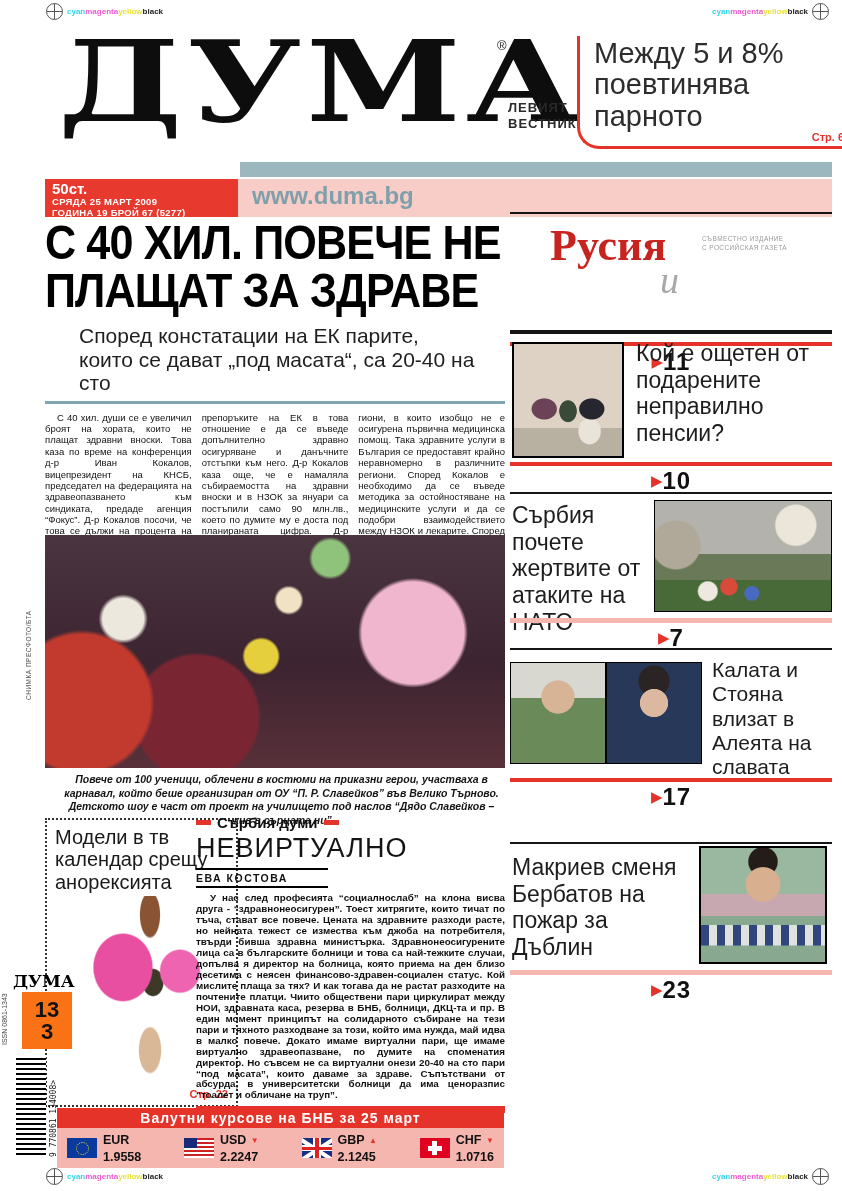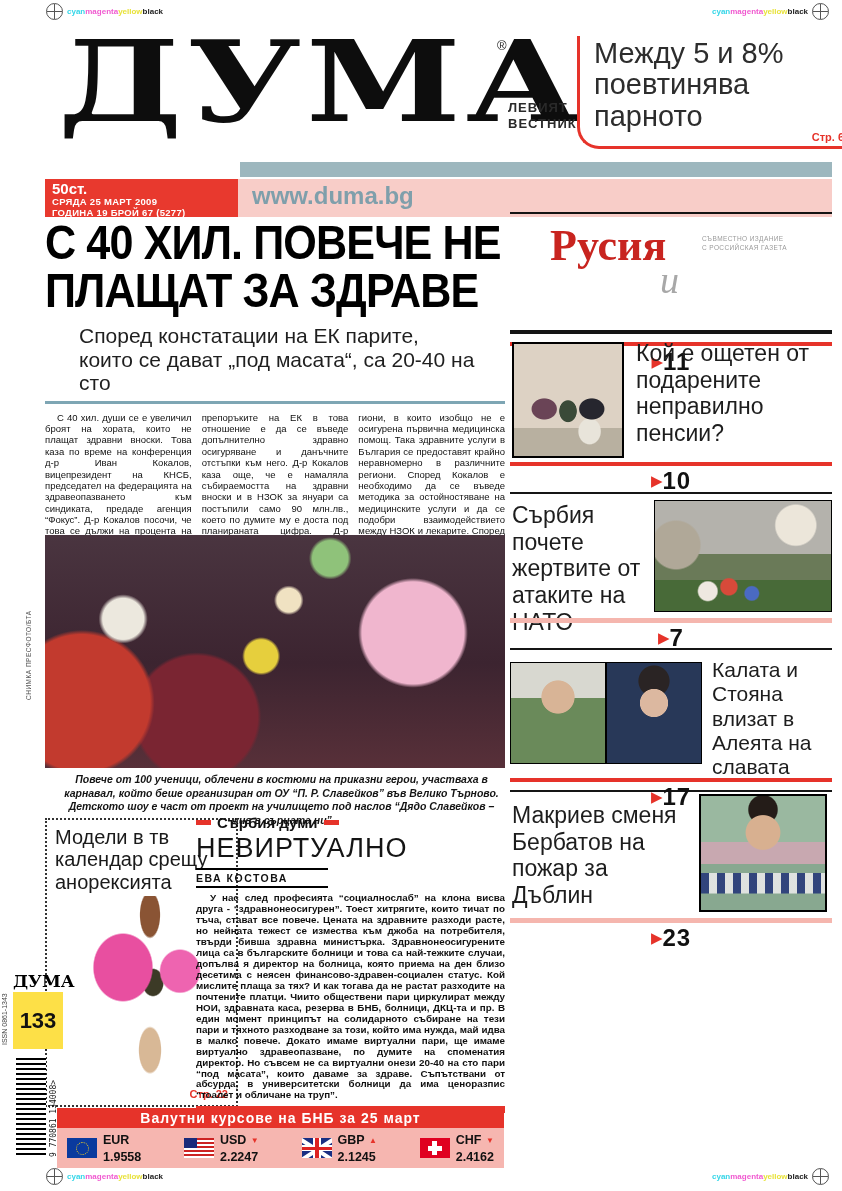--- a/index.html
+++ b/index.html
@@ -60,22 +60,22 @@
     background:
       radial-gradient(ellipse at 50% 10%, #8a5434 0 9%, rgba(0,0,0,0) 10%),
       radial-gradient(ellipse at 32% 38%, #e84fa0 0 20%, rgba(0,0,0,0) 21%),
       radial-gradient(ellipse at 70% 40%, #ee64b0 0 13%, rgba(0,0,0,0) 14%),
       radial-gradient(ellipse at 52% 46%, #3c3a26 0 9%, rgba(0,0,0,0) 10%),
       radial-gradient(ellipse at 50% 82%, #d8b896 0 10%, rgba(0,0,0,0) 11%),
       #fff;}
   .anorexia .pg{position:absolute;right:8px;bottom:5px;color:#e6332a;font-weight:bold;font-size:11px;}
   
   .badge-logo{position:absolute;left:13px;top:971px;font-family:"DejaVu Serif",serif;font-weight:bold;font-size:17px;color:#000;}
-  .badge-box{position:absolute;left:13px;top:992px;width:50px;height:57px;background:#fde047;
-      display:flex;align-items:center;justify-content:center;line-height:1;}
+  .badge-box{position:absolute;left:22px;top:992px;width:50px;height:57px;background:#f97316;
+      display:flex;flex-direction:column;align-items:center;justify-content:center;line-height:1;}
   .badge-box span{font-size:22px;font-weight:bold;color:#111;}
   .issn{position:absolute;left:1px;top:1045px;transform:rotate(-90deg);transform-origin:left top;font-size:7px;color:#444;}
   .barcode{position:absolute;left:16px;top:1055px;width:30px;height:100px;
       background:repeating-linear-gradient(0deg,#000 0 2px,#fff 2px 5px);}
   .barcode-num{position:absolute;left:49px;top:1157px;transform:rotate(-90deg);transform-origin:left top;
       font-family:"DejaVu Sans Mono",monospace;font-size:8px;color:#111;}
   
   .editorial{position:absolute;left:196px;top:814px;width:309px;}
   .rubric{display:flex;align-items:center;gap:6px;font-size:15px;font-weight:bold;color:#111;}
   .rubric .dash{width:15px;height:5px;background:#e6332a;}
@@ -278,21 +278,21 @@
           </span>
         <span class="cur-text"><span class="cur-code">GBP</span> <span class="arrow">▲</span><br>
         <span class="cur-rate">2.1245</span></span>
       </div>
       <div class="cur-item">
         <span class="flag flag-ch">
             <span class="v"></span>
             <span class="h"></span>
           </span>
         <span class="cur-text"><span class="cur-code">CHF</span> <span class="arrow">▼</span><br>
-        <span class="cur-rate">2.4162</span></span>
+        <span class="cur-rate">1.0716</span></span>
       </div>
     </div>
   </div>
 
   <div class="rail">
     <div class="hrline"></div>
 
     <div class="block supp">
       <div class="w1">Русия</div>
       <div class="note">
@@ -322,21 +322,21 @@
     <div class="block" style="height:154px;">
       <div class="rail-title" style="position:absolute;left:2px;top:8px;width:140px;">Сърбия почете жертвите от атаките на НАТО</div>
       <div class="rail-photo ph-serbia" style="right:0;top:6px;width:178px;height:112px;"></div>
       <div class="rule-pink" style="top:124px;"></div>
       <div class="pagerow" style="top:130px;">
         <span class="tri">▶</span><span class="num">7</span>
       </div>
     </div>
 
     <div class="hrline"></div>
-    <div class="block" style="height:140px;">
+    <div class="block" style="height:192px;">
       <div class="rail-photo ph-kalata" style="left:0;top:12px;width:96px;height:102px;"></div>
       <div class="rail-photo ph-stoyana" style="left:96px;top:12px;width:96px;height:102px;"></div>
       <div class="rail-title" style="position:absolute;left:202px;top:8px;width:120px;font-size:21px;">Калата и Стояна влизат в Алеята на славата</div>
       <div class="rule-red" style="top:128px;"></div>
       <div class="pagerow" style="top:133px;">
         <span class="tri">▶</span><span class="num">17</span>
       </div>
     </div>
 
     <div class="hrline"></div>

